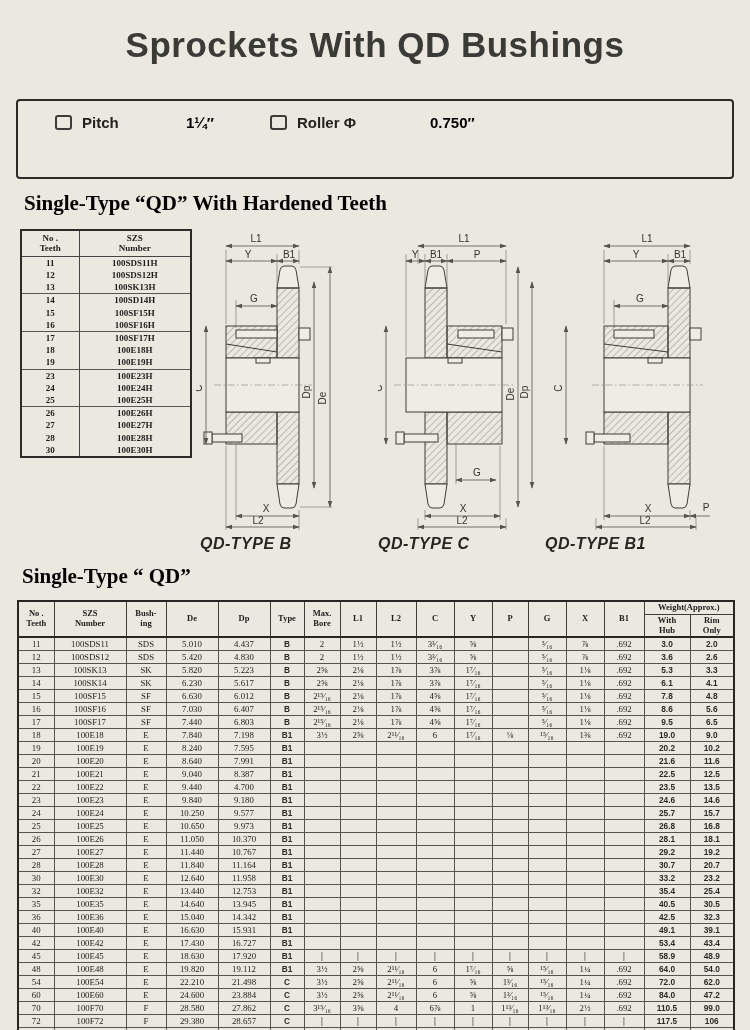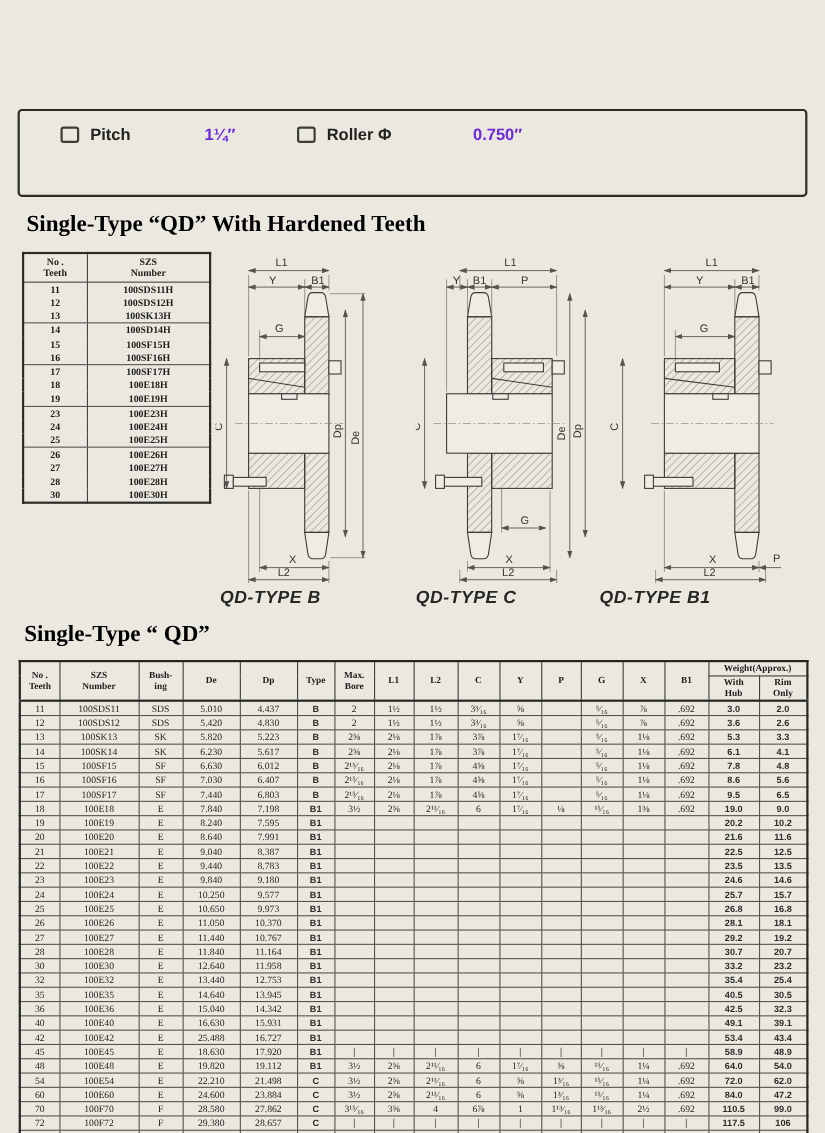--- a/index.html
+++ b/index.html
@@ -8,21 +8,21 @@
   
   .title{position:absolute;top:24px;left:0;width:750px;text-align:center;
          font:bold 35px/1.2 "Liberation Sans",sans-serif;color:#3a3a37;letter-spacing:.5px;}
   
   .specbox{position:absolute;left:16px;top:99px;width:714px;height:76px;
            border:2px solid #2b2b28;border-radius:4px;background:transparent;}
   .specrow{position:absolute;left:0;width:100%;height:22px;}
   .spec-item{position:absolute;display:flex;align-items:center;gap:10px;}
   .cbx{width:13px;height:11px;border:2px solid #3c3c39;border-radius:3px;display:inline-block;}
   .speclabel{font:bold 15px "Liberation Sans",sans-serif;color:#22221f;}
-  .specval{font:bold 15px "Liberation Sans",sans-serif;color:#6d28d9;}
+  .specval{font:bold 15px "Liberation Sans",sans-serif;color:#000000;}
   
   .h-serif{position:absolute;font:bold 21px "Liberation Serif",serif;color:#000000;white-space:nowrap;}
   
   .smtable{position:absolute;left:20px;top:229px;width:172px;border-collapse:collapse;
            table-layout:fixed;border:2px solid #2b2b28;}
   .smtable th{border:1px solid #444;font:bold 9px/1.15 "Liberation Serif",serif;
               white-space:pre-line;padding:2px 0;background:transparent;}
   .smtable td{border-left:1px solid #444;border-right:1px solid #444;text-align:center;
               font:bold 9px/12.2px "Liberation Serif",serif;height:12px;padding:0;}
   .smtable tr.gs td{border-top:1px solid #555;}
@@ -51,20 +51,21 @@
   svg .wht{fill:#efece4;stroke:#3c3c39;stroke-width:1;}
   svg .dim{stroke:#55534e;stroke-width:.8;fill:none;}
   svg .ext{stroke:#6b6963;stroke-width:.6;fill:none;}
   svg .cl{stroke:#85837c;stroke-width:.6;stroke-dasharray:7 2.5 1.5 2.5;fill:none;}
 </style>
 </head>
 <body>
 
 <div class="page">
 
+  <div class="title">Sprockets With QD Bushings</div>
 
   <div class="specbox">
     <div class="specrow" style="top:13px;">
       <div class="spec-item" style="left:16px;margin-left:21px;">
         <span class="cbx"></span>
         <span class="speclabel">Pitch</span>
       </div>
       <div class="spec-item" style="left:168px;">
         <span class="specval">1¼″</span>
       </div>
@@ -585,21 +586,21 @@
           <td></td>
           <td></td>
           <td>22.5</td>
           <td>12.5</td>
         </tr>
         <tr>
           <td>22</td>
           <td>100E22</td>
           <td>E</td>
           <td>9.440</td>
-          <td>8.783</td>
+          <td>4.700</td>
           <td>B1</td>
           <td></td>
           <td></td>
           <td></td>
           <td></td>
           <td></td>
           <td></td>
           <td></td>
           <td></td>
           <td></td>
@@ -812,21 +813,21 @@
           <td></td>
           <td></td>
           <td></td>
           <td>49.1</td>
           <td>39.1</td>
         </tr>
         <tr>
           <td>42</td>
           <td>100E42</td>
           <td>E</td>
-          <td>25.488</td>
+          <td>17.430</td>
           <td>16.727</td>
           <td>B1</td>
           <td></td>
           <td></td>
           <td></td>
           <td></td>
           <td></td>
           <td></td>
           <td></td>
           <td></td>

